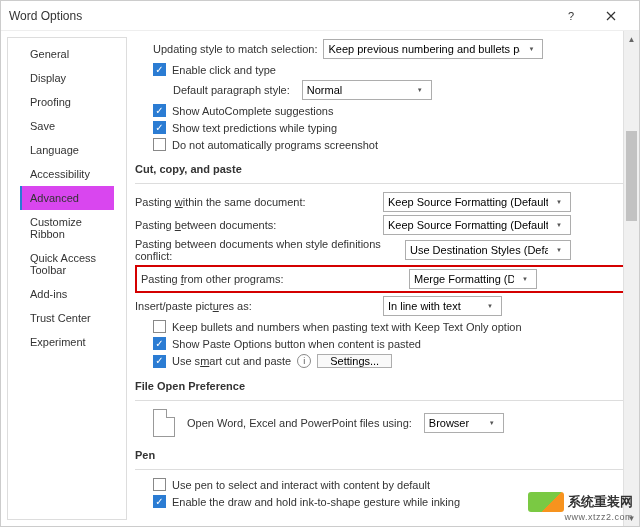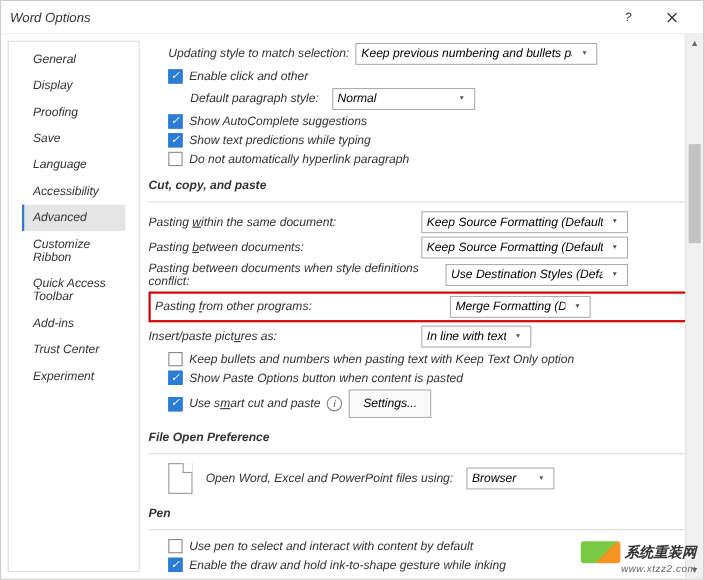--- a/index.html
+++ b/index.html
@@ -1,41 +1,41 @@
 <!DOCTYPE html>
 <html><head>
 <meta charset="utf-8">
 <style>
   * { box-sizing: border-box; font-family: "Segoe UI", Tahoma, sans-serif; font-size: 11px; }
   body { margin: 0; background: #fff; }
-  .window { width: 640px; height: 527px; border: 1px solid #ccc; position: relative; background: #fff; display: flex; flex-direction: column; font-style: italic; }
+  .window { width: 640px; height: 527px; border: 1px solid #ccc; position: relative; background: #fff; display: flex; flex-direction: column; }
   .titlebar { height: 30px; display: flex; align-items: center; padding: 0 8px; border-bottom: 1px solid #eee; }
   .titlebar .title { flex: 1; font-size: 12px; color: #333; }
   .tbtn { width: 40px; height: 28px; display: flex; align-items: center; justify-content: center; color: #333; }
   .body { flex: 1; display: flex; overflow: hidden; }
   .sidebar { width: 120px; border: 1px solid #ddd; margin: 6px 0 6px 6px; padding: 4px 12px; background: #fff; }
   .sidebar .item { padding: 6px 10px; color: #333; cursor: default; }
-  .sidebar .item.sel { background: #e5e5e5; border-left: 2px solid #2b7cd3; padding-left: 8px; }
+  .sidebar .item.sel { background: #d946ef; border-left: 2px solid #2b7cd3; padding-left: 8px; }
   .content { flex: 1; padding: 4px 10px 6px 8px; overflow: hidden; position: relative; }
   .row { display: flex; align-items: center; margin: 4px 0; gap: 6px; }
   .indent { margin-left: 18px; }
   .chk { width: 13px; height: 13px; border: 1px solid #888; display: inline-flex; align-items: center; justify-content: center; background: #fff; flex-shrink: 0; }
   .chk.checked { background: #2b7cd3; border-color: #2b7cd3; color: #fff; font-size: 10px; line-height: 1; }
   .sect { font-weight: 600; margin: 12px 0 6px 0; color: #333; }
   .sel-box { border: 1px solid #adadad; background: #fff; display: inline-flex; align-items: center; height: 20px; padding: 0 4px; }
   .sel-box .sv { flex: 1; white-space: nowrap; overflow: hidden; }
   .sel-box .dd { width: 14px; text-align: center; color: #555; font-size: 6px; margin-left: 4px; }
   .lbl { color: #333; }
   .u { text-decoration: underline; }
   hr.div { border: none; border-top: 1px solid #ddd; margin: 8px 0; }
   .line { display: flex; align-items: center; gap: 0; margin: 3px 0; }
   .line .lab { width: 248px; color: #333; }
   .line .ctl { }
   .hlbox { border: 2px solid #d40000; padding: 2px 4px; margin: 2px 0; }
-  .btn { border: 1px solid #adadad; background: #f9f9f9; padding: 2px 12px; height: 26px; display: inline-flex; align-items: center; }
+  .btn { border: 1px solid #adadad; background: #f9f9f9; padding: 2px 12px; height: 14px; display: inline-flex; align-items: center; }
   .info { width: 14px; height: 14px; border: 1px solid #888; border-radius: 50%; display: inline-flex; align-items: center; justify-content: center; font-size: 9px; color: #555; }
   .fileicon { width: 22px; height: 28px; border: 1px solid #999; position: relative; flex-shrink: 0; }
   .fileicon::before { content: ""; position: absolute; top: -1px; right: -1px; width: 8px; height: 8px; background: #fff; border-left: 1px solid #999; border-bottom: 1px solid #999; }
   .scrollbar { position: absolute; right: 0; top: 0; bottom: 0; width: 16px; background: #f0f0f0; border-left: 1px solid #e0e0e0; }
   .scrollbar .arrow { height: 16px; display:flex; align-items:center; justify-content:center; font-size: 8px; color:#666; }
   .scrollbar .thumb { position:absolute; left:2px; right:2px; top: 100px; height: 90px; background: #c2c2c2; }
   .watermark { position: absolute; right: 6px; bottom: 4px; display:flex; flex-direction:column; align-items:flex-end; pointer-events:none; }
   .watermark .logo { width: 36px; height: 20px; background: linear-gradient(135deg, #7ac943 60%, #f7931e 60%); border-radius: 3px; }
   .watermark .t1 { font-size: 13px; font-weight: 700; color: #333; }
   .watermark .t2 { font-size: 9px; color: #666; letter-spacing: 0.5px; }
@@ -72,40 +72,40 @@
     <div class="content">
       <div class="row indent">
         <span class="lbl">Updating style to match selection:</span>
         <span class="sel-box" style="width:220px">
           <span class="sv">Keep previous numbering and bullets pattern</span>
           <span class="dd">▼</span>
         </span>
       </div>
       <div class="row indent">
         <span class="chk checked">✓</span>
-        <span class="lbl">Enable click and other</span>
+        <span class="lbl">Enable click and type</span>
       </div>
       <div class="row indent" style="margin-left:38px">
         <span class="lbl">Default paragraph style:</span>
         <span class="sel-box" style="width:130px;margin-left:6px">
           <span class="sv">Normal</span>
           <span class="dd">▼</span>
         </span>
       </div>
       <div class="row indent">
         <span class="chk checked">✓</span>
         <span class="lbl">Show AutoComplete suggestions</span>
       </div>
       <div class="row indent">
         <span class="chk checked">✓</span>
         <span class="lbl">Show text predictions while typing</span>
       </div>
       <div class="row indent">
         <span class="chk"></span>
-        <span class="lbl">Do not automatically hyperlink paragraph</span>
+        <span class="lbl">Do not automatically programs screenshot</span>
       </div>
 
       <div class="sect">Cut, copy, and paste</div>
       <hr class="div">
 
       <div class="line indent">
         <span class="lab"><span>Pasting </span><span class="u">w</span><span>ithin the same document:</span></span>
         <span class="sel-box ctl" style="width:188px">
           <span class="sv">Keep Source Formatting (Default)</span>
           <span class="dd">▼</span>
@@ -131,21 +131,21 @@
           <span class="lab" style="width:268px"><span>Pasting </span><span class="u">f</span><span>rom other programs:</span></span>
           <span class="sel-box ctl" style="width:128px">
             <span class="sv">Merge Formatting (Default)</span>
             <span class="dd">▼</span>
           </span>
         </div>
       </div>
 
       <div class="line indent">
         <span class="lab"><span>Insert/paste pict</span><span class="u">u</span><span>res as:</span></span>
-        <span class="sel-box ctl" style="width:100px">
+        <span class="sel-box ctl" style="width:119px">
           <span class="sv">In line with text</span>
           <span class="dd">▼</span>
         </span>
       </div>
       <div class="row indent">
         <span class="chk"></span>
         <span class="lbl">Keep bullets and numbers when pasting text with Keep Text Only option</span>
       </div>
       <div class="row indent">
         <span class="chk checked">✓</span>

